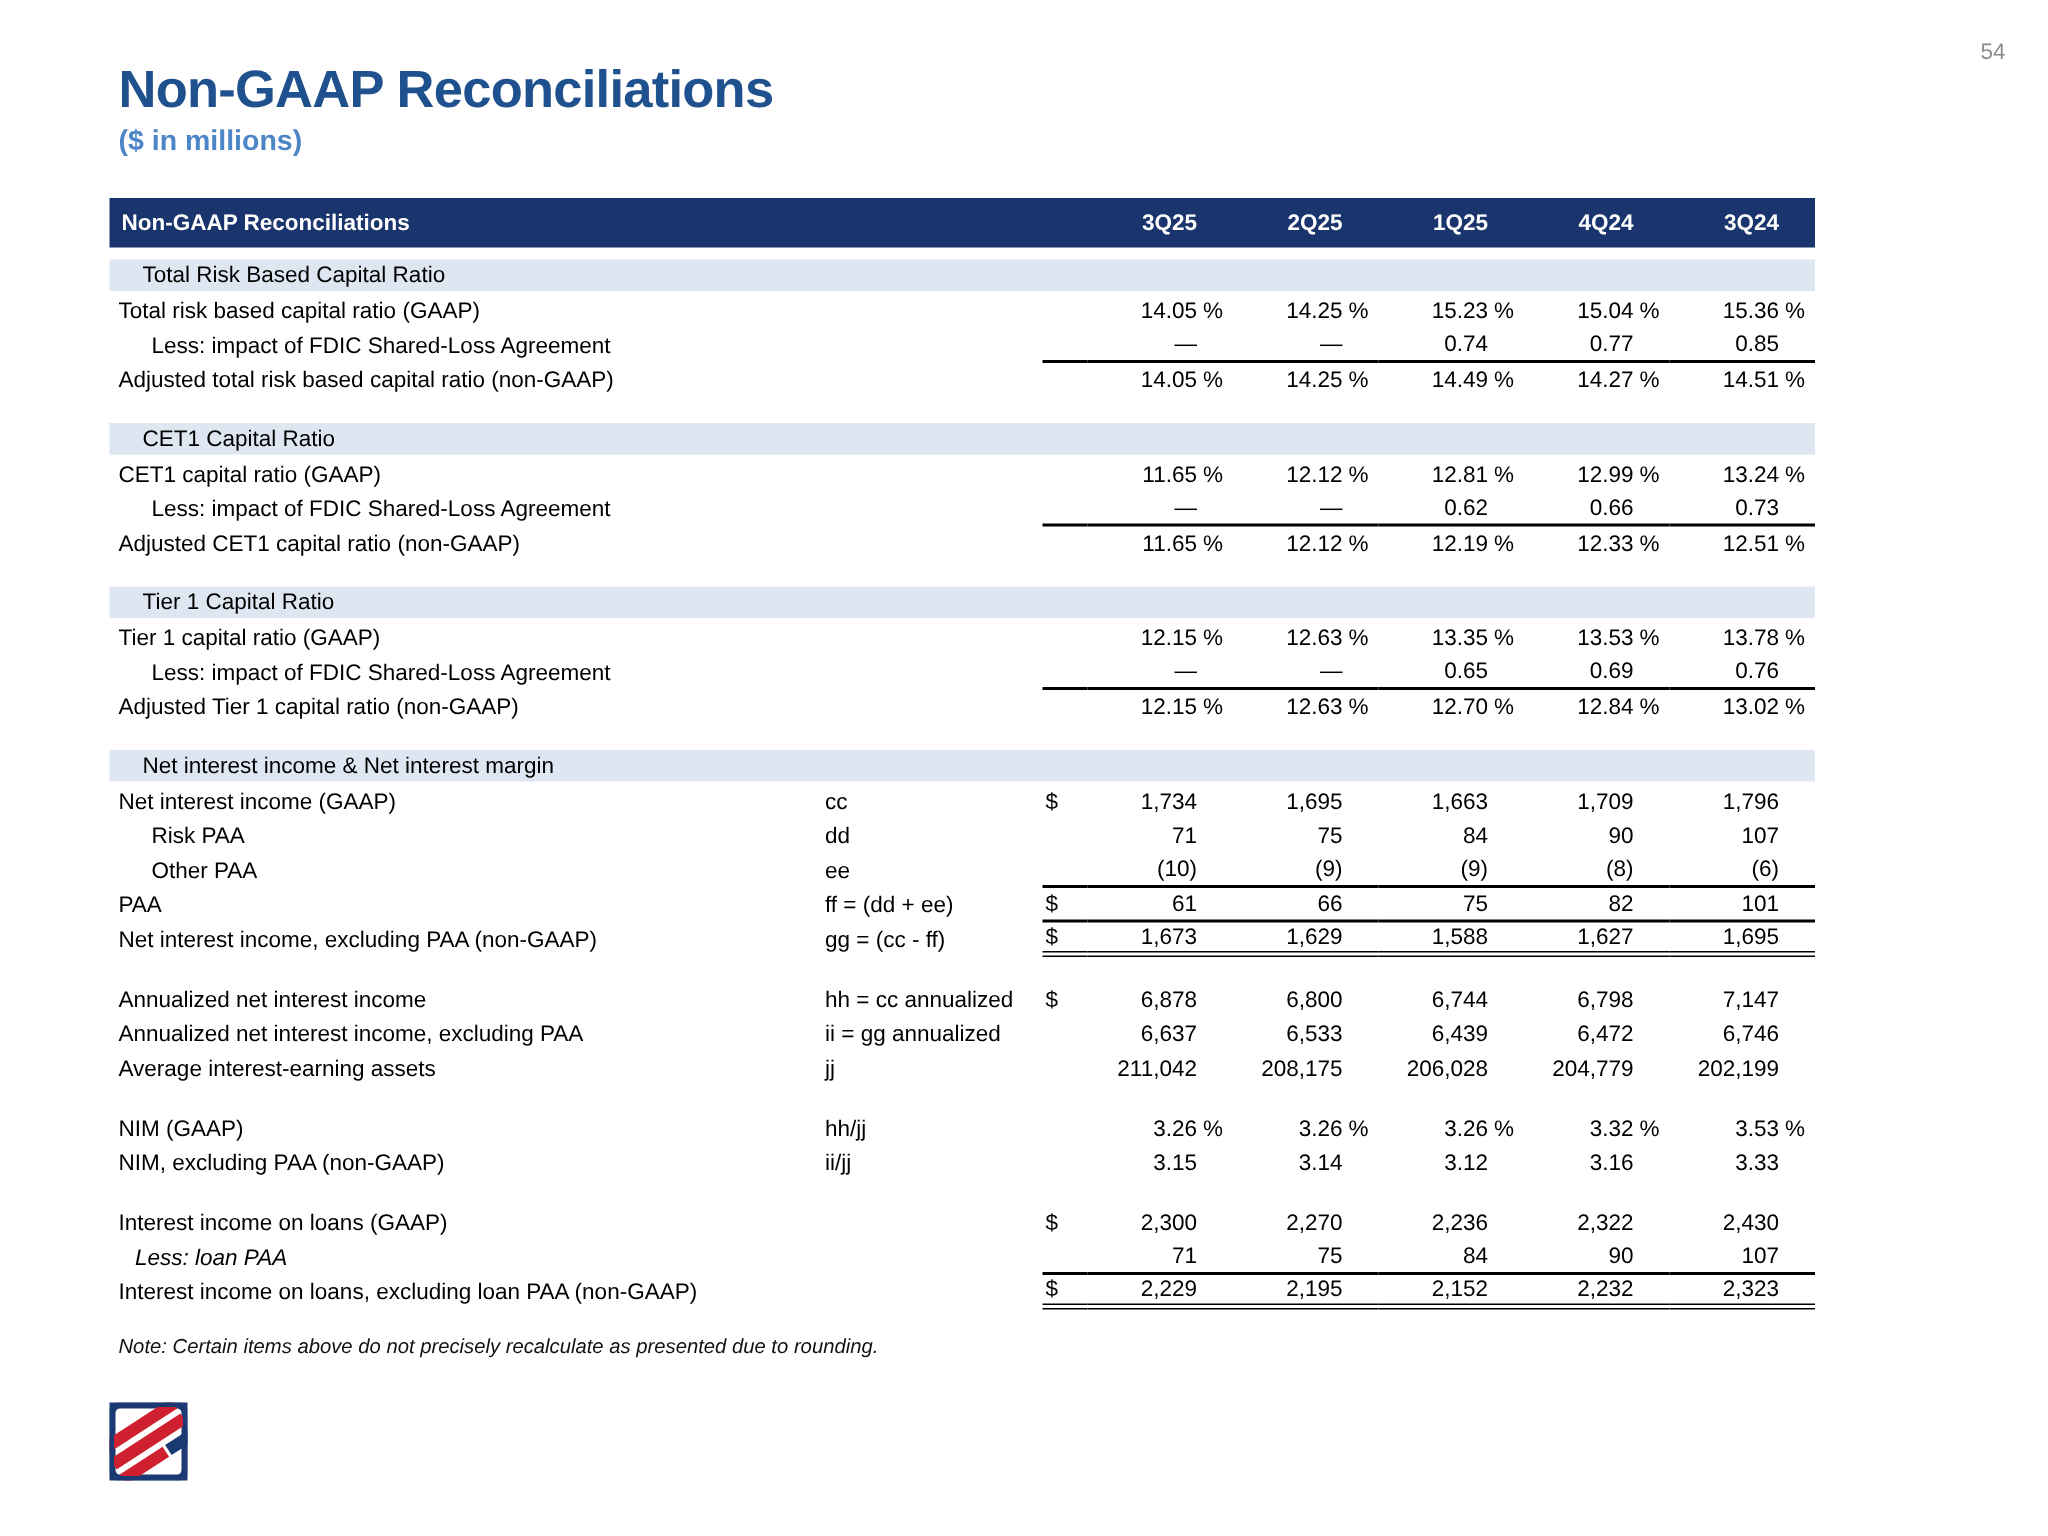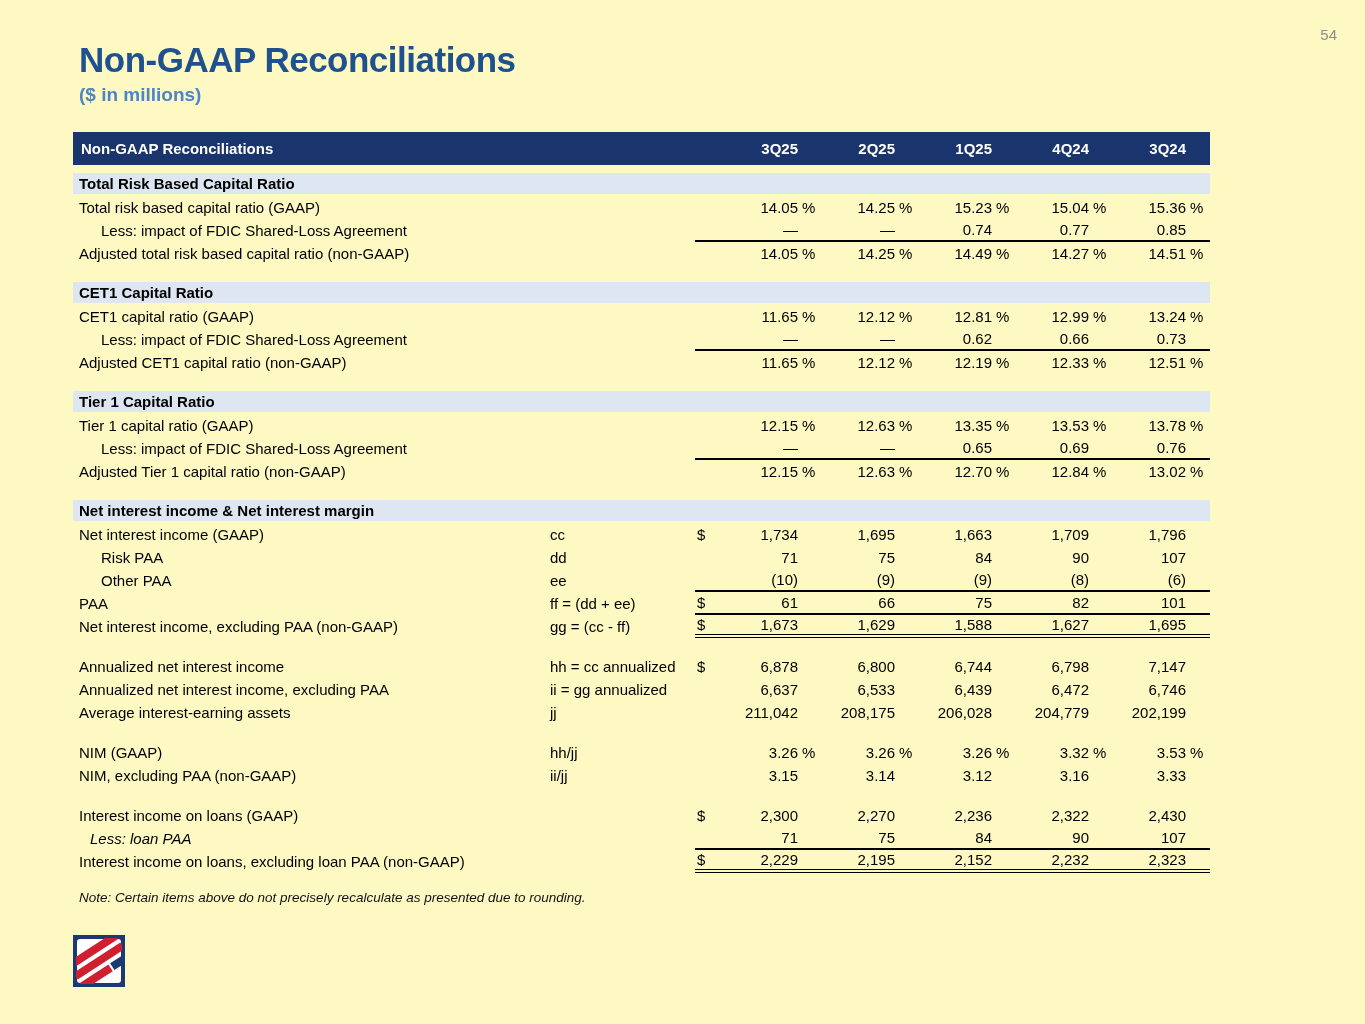--- a/index.html
+++ b/index.html
@@ -1,19 +1,19 @@
 <!DOCTYPE html>
 <html><head>
 <meta charset="utf-8">
 <style>
   html,body{margin:0;padding:0;background:#e8e8e8;}
   .slide{
     position:relative;
     width:1365px;height:1024px;
-    background:#fef9c3;
+    background:#ffffff;
     font-family:"Liberation Sans","DejaVu Sans",sans-serif;
     color:#000;
     overflow:hidden;
     margin:0 auto;
   }
   .page-number{
     position:absolute;top:26px;right:28px;
     font-size:15px;color:#8b8b8b;
   }
   .content{padding:40px 155px 0 73px;}
@@ -49,22 +49,22 @@
     grid-column:1 / 4;
     color:#fff;font-weight:700;
     padding-left:8px;
   }
   .th-col{justify-content:flex-end;color:#fff;font-weight:700;}
   .th-col .suf{width:24px;}
   .group{margin-bottom:17px;}
   .section-band{
     background:#dde6f1;
     height:21px;line-height:21px;
-    font-size:15px;font-weight:700;
-    padding-left:6px;
+    font-size:15px;font-weight:400;
+    padding-left:22px;
     margin-bottom:2px;
   }
   .trow{height:23px;}
   .c-label{justify-content:flex-start;}
   .c-formula{justify-content:flex-start;}
   .c-dollar{justify-content:flex-start;padding-left:2px;}
   .c-value{justify-content:flex-end;}
   .c-value .num{text-align:right;}
   .c-value .suf{width:24px;padding-left:4px;box-sizing:border-box;font-size:15px;}
   .rule-single .cell:nth-child(n+3){border-bottom:2px solid #000;}

